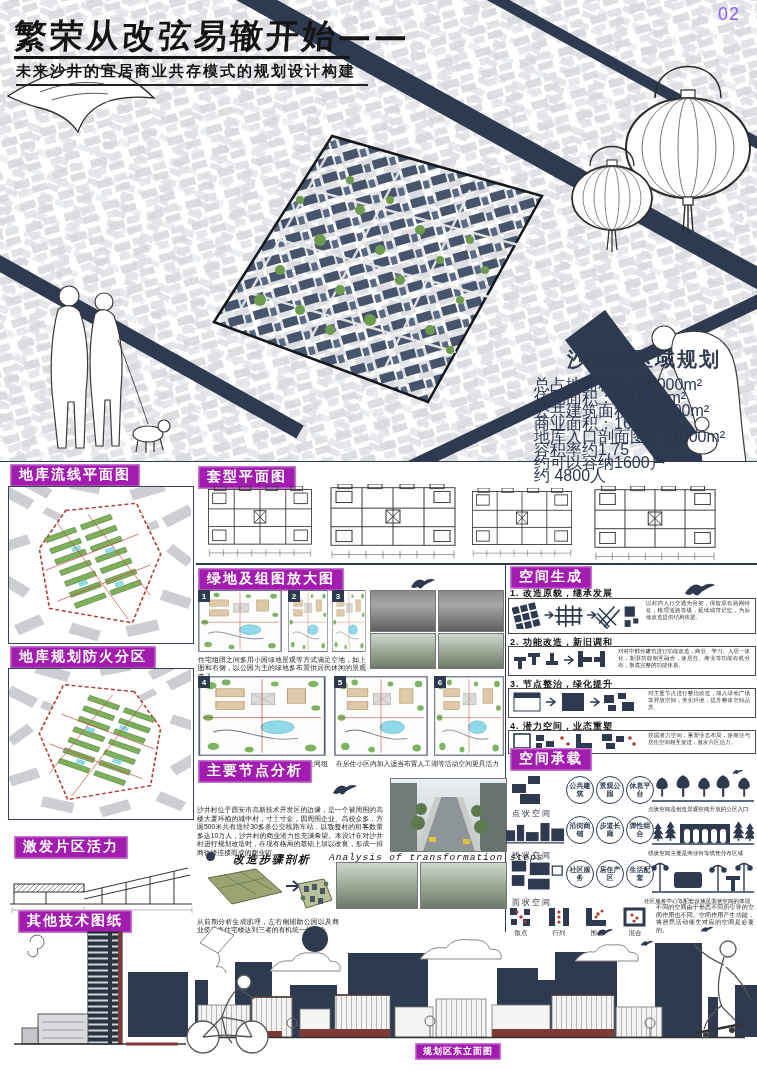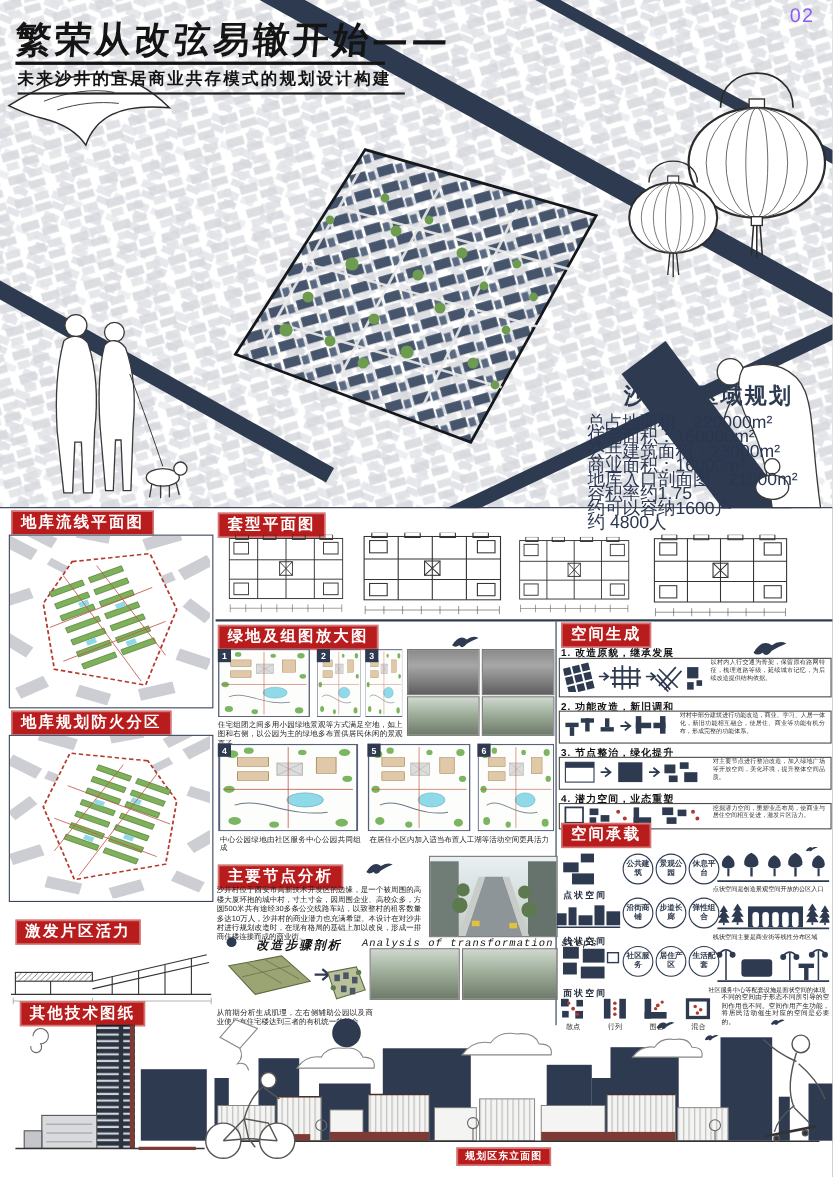--- a/index.html
+++ b/index.html
@@ -1,38 +1,38 @@
 <!DOCTYPE html>
 <html><head>
 <meta charset="utf-8">
 <style>
   html,body{margin:0;padding:0;background:#9a9a9a;}
   #poster{position:relative;width:757px;height:1070px;background:#ffffff;overflow:hidden;
           font-family:"Liberation Sans",sans-serif;margin:0 auto;}
   .abs{position:absolute;}
-  .label-box{position:absolute;background:#b91c1c;color:#fff;font-weight:bold;letter-spacing:2px;
+  .label-box{position:absolute;background:#a21caf;color:#fff;font-weight:bold;letter-spacing:2px;
              padding:2px 9px 3px;font-size:14px;box-shadow:inset 0 0 0 1.5px rgba(255,255,255,.4);}
   .label-box.sm{font-size:12px;padding:2px 7px;}
   .hline{position:absolute;background:#2e3a50;}
   .vline{position:absolute;background:#2e3a50;}
   .poster-title{position:absolute;left:14px;top:14px;font-size:33px;font-weight:900;color:#141414;
                 letter-spacing:3px;transform:skewX(-4deg);font-family:"DejaVu Serif",serif;}
   .poster-sub{position:absolute;left:16px;top:62px;font-size:15px;font-weight:bold;color:#141414;letter-spacing:2px;}
   .pagenum{position:absolute;right:17px;top:4px;font-size:18px;color:#8b5cf6;letter-spacing:1px;}
   .stats{position:absolute;left:534px;top:346px;width:220px;color:#2b3650;}
   .stats h3{margin:0 0 5px 0;font-size:20px;letter-spacing:2px;color:#2e3a50;text-align:center;}
   .stats div{font-size:16px;line-height:13px;}
   .cap{position:absolute;font-size:6.8px;line-height:8.4px;color:#222;text-align:justify;}
   .steplabel{position:absolute;font-size:9px;font-weight:bold;color:#111;letter-spacing:1px;}
   .steprow{position:absolute;border:1px solid #4a4a4a;background:#fff;}
   .stepdesc{position:absolute;font-size:5.5px;line-height:6.8px;color:#333;text-align:justify;}
   .ctag{position:absolute;width:26px;height:26px;border:1.6px solid #2e3a50;border-radius:50%;
         color:#2e3a50;font-size:7px;line-height:8px;font-weight:bold;background:#fff;
         display:flex;align-items:center;justify-content:center;text-align:center;}
-  .rowlabel{position:absolute;font-size:8px;font-weight:bold;color:#1d2737;letter-spacing:2px;text-align:right;}
+  .rowlabel{position:absolute;font-size:8px;font-weight:normal;color:#1d2737;letter-spacing:2px;text-align:right;}
   .iconlabel{position:absolute;width:26px;text-align:center;font-size:6.5px;color:#333;}
   .numtab{position:absolute;width:12px;height:12px;background:#2e3a50;color:#fff;font-size:8px;
           font-weight:bold;display:flex;align-items:center;justify-content:center;}
   .planbox{position:absolute;border:1px solid #39445a;background:#fff;}
   .render{position:absolute;border:1px solid #777;}
   .render.gray{background:linear-gradient(180deg,#8a8a8a 0%,#a7a7a7 35%,#5f5f5f 100%);}
   .render.photo{background:linear-gradient(180deg,#cfd8cf 0%,#9fae9a 45%,#6e7a6a 100%);}
   .bullet-row{position:absolute;display:flex;align-items:flex-start;gap:18px;font-style:italic;}
   .bullet-dot{width:9px;height:9px;border-radius:50%;background:#2e3a50;display:inline-block;}
   .bullet-cn{font-size:11px;font-weight:bold;color:#111;letter-spacing:2px;}
@@ -517,21 +517,21 @@
         <rect x="104" y="4" width="8" height="6"></rect>
         <rect x="94" y="11" width="9" height="6"></rect>
       </g>
     <g fill="#b0392e">
         <circle cx="118" cy="6" r="1.8"></circle>
         <circle cx="122" cy="12" r="1.8"></circle>
       </g>
   </svg>
   <div class="stepdesc" style="left:648px;top:732px;width:102px">挖掘潜力空间，重塑业态布局，使商业与居住空间相互促进，激发片区活力。</div>
 
-  <div class="label-box" style="left:198px;top:786px">主要节点分析</div>
+  <div class="label-box" style="left:198px;top:760px">主要节点分析</div>
   <svg class="abs" style="left:330px;top:782px" width="30" height="16" viewBox="0 0 20 12" fill="#2e3a50">
       <use href="#sym-bird"></use>
     </svg>
   <div class="para" style="left:197px;top:806px;width:186px">沙井村位于西安市高新技术开发区的边缘，是一个被周围的高楼大厦环抱的城中村，寸土寸金，因周围企业、高校众多，方圆500米共有途经30多条公交线路车站，以致整村的租客数量多达10万人，沙井村的商业潜力也充满希望。本设计在对沙井村进行规划改造时，在现有格局的基础上加以改良，形成一排商住楼连接而成的商业街。</div>
 
   <svg class="abs render" style="left:390px;top:778px" width="115" height="72" viewBox="0 0 115 72">
     <defs>
         <linearGradient id="sky" x1="0" y1="0" x2="0" y2="1">
       <stop offset="0" stop-color="#e9eff3"></stop>
           <stop offset="1" stop-color="#c3cdc8"></stop>

